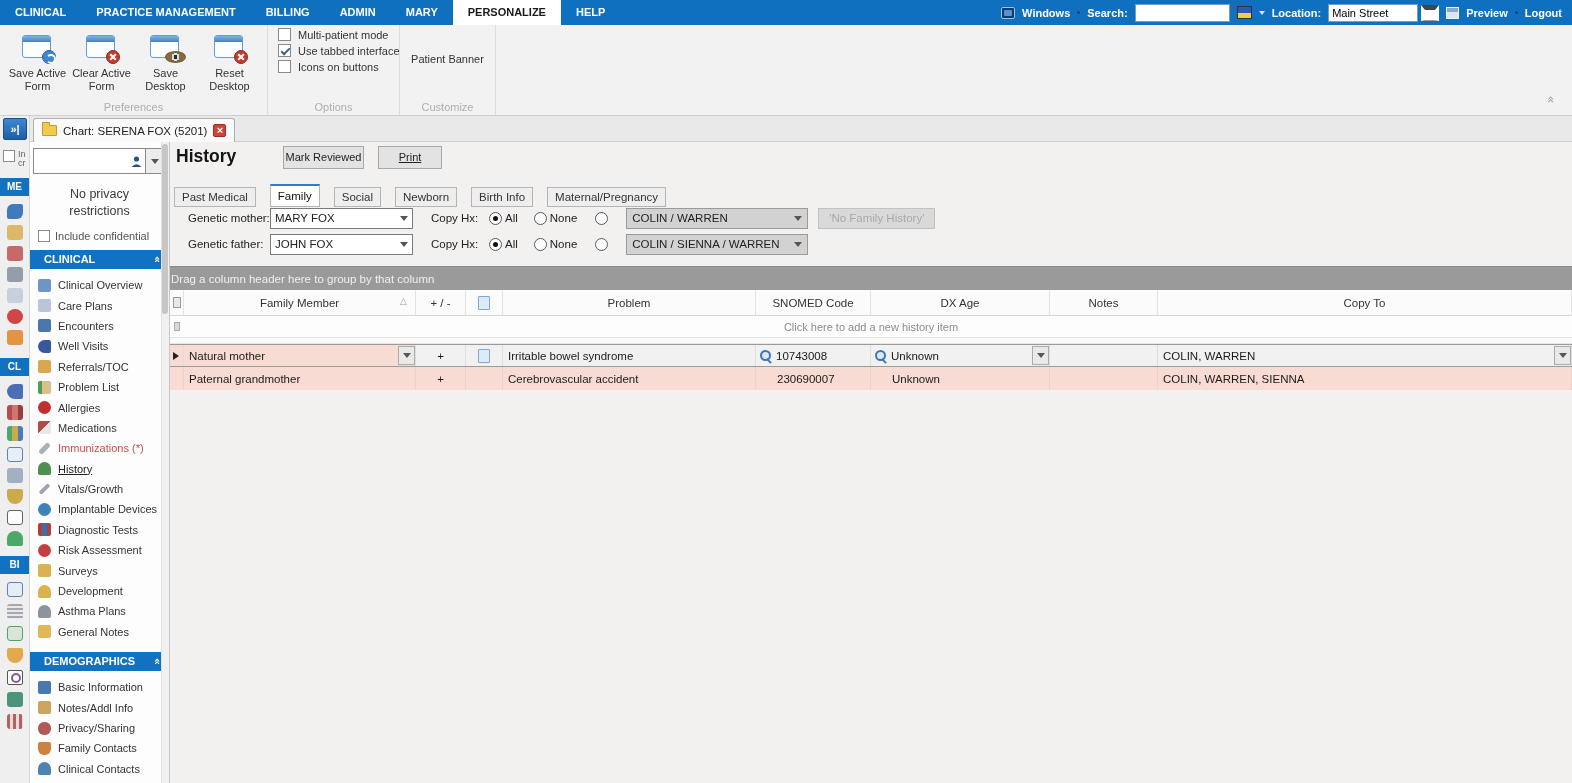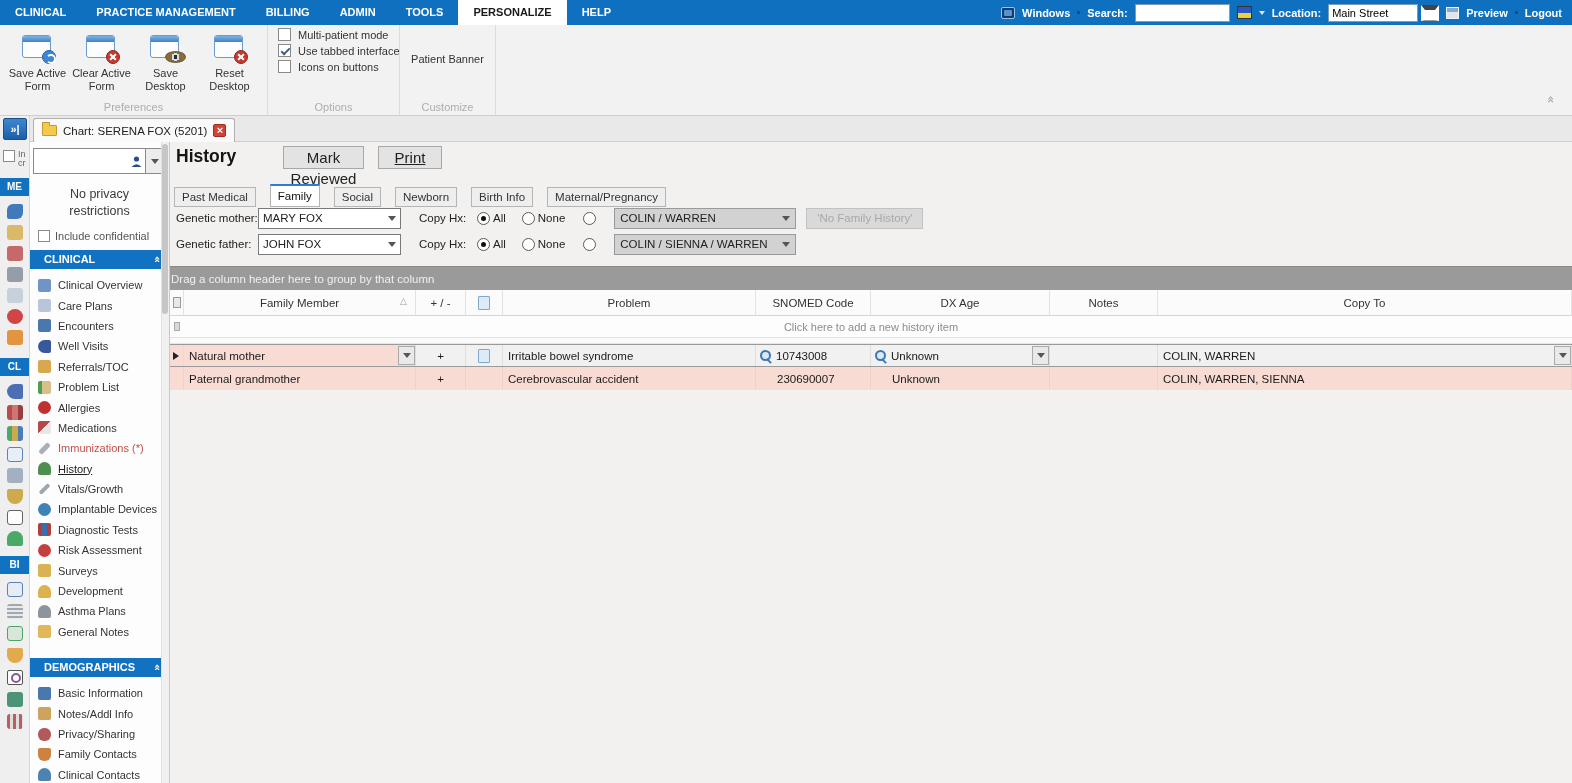--- a/index.html
+++ b/index.html
@@ -117,27 +117,27 @@
   .ic-devices{background:#3f82b8;border-radius:50%}.ic-diagnostics{background:linear-gradient(90deg,#b23d3d 33%,#3a6fae 33% 66%,#b23d3d 66%)}
   .ic-risk{background:#c44040;border-radius:50%}.ic-surveys{background:#d9b352}
   .ic-development{background:#dcb24e;border-radius:50% 50% 2px 2px}.ic-asthma{background:#8e949c;border-radius:50% 50% 2px 2px}
   .ic-notes{background:#e0b85a}.ic-basicinfo{background:#4a77ad}.ic-addlinfo{background:#cda45e}
   .ic-privacy{background:#b05a5a;border-radius:6px}.ic-familycontacts{background:#cc8340;border-radius:2px 2px 6px 6px}
   .ic-clinicalcontacts{background:#4e82b0;border-radius:50% 50% 2px 2px}
 
   
   #main{position:absolute;top:142px;left:170px;right:0;bottom:0;background:#f2f1f0}
   #page-title{position:absolute;left:6px;top:4px;font-size:17.5px;font-weight:bold;color:#141414}
-  .hbtn{position:absolute;top:4px;height:23px;background:#e3e3e3;border:1px solid #a8a8a8;font-size:15px;color:#222;text-align:center;line-height:21px}
+  .hbtn{position:absolute;top:4px;height:23px;background:#e3e3e3;border:1px solid #a8a8a8;font-size:11px;color:#222;text-align:center;line-height:21px}
   #mark-reviewed-btn{left:113px;width:81px}
   #print-btn{left:208px;width:64px;text-decoration:underline}
   #history-tabs{position:absolute;left:4px;top:43px;display:flex;align-items:flex-end;height:22px}
   .htab{background:#eeeeee;border:1px solid #b5b5b5;height:20px;line-height:18px;padding:0 7px;margin-right:14px;font-size:11.5px;color:#333}
   .htab.active{background:#fff;border-top:2px solid #2b7cd3;height:23px;line-height:20px;color:#111}
-  .formrow{position:absolute;left:0;height:24px;display:flex;align-items:center}
+  .formrow{position:absolute;left:12px;height:24px;display:flex;align-items:center}
   #row-mother{top:64px}
   #row-father{top:90px}
   .flabel{width:88px;padding-left:6px;font-size:11.5px;color:#222}
   .selbox{width:143px;height:21px;background:#fff;border:1px solid #7a7a7a;display:flex;align-items:center;padding:0 4px;font-size:11.5px;color:#222}
   .selbox .darr{margin-left:auto}
   .darr{width:0;height:0;border-left:4px solid transparent;border-right:4px solid transparent;border-top:5px solid #555;flex:0 0 auto}
   .copyhx{margin-left:18px;width:50px;font-size:11.5px;color:#222}
   .radio{width:13px;height:13px;border:1px solid #5a5a5a;border-radius:50%;background:#fff;position:relative;flex:0 0 auto}
   .radio.checked::after{content:"";position:absolute;left:3px;top:3px;width:5px;height:5px;border-radius:50%;background:#111}
   .rlbl{margin:0 0 0 3px;font-size:11.5px;color:#222}
@@ -176,21 +176,21 @@
 </style>
 </head>
 <body>
 
 <div id="menubar">
   <div id="menu-items" style="display:flex">
     <div class="mitem normal">CLINICAL</div>
       <div class="mitem normal">PRACTICE MANAGEMENT</div>
       <div class="mitem normal">BILLING</div>
       <div class="mitem normal">ADMIN</div>
-      <div class="mitem normal">TOOLS</div>
+      <div class="mitem normal">MARY</div>
       <div class="mitem active">PERSONALIZE</div>
       <div class="mitem normal">HELP</div>
   </div>
   <div id="menubar-right">
     <span class="monitor-ic"></span>
     <span>Windows</span>
     <span class="sepdot"></span>
     <span>Search:</span>
     <input id="mb-search-input" class="mb-input" value="" style="">
     <span class="flag-ic"></span>
@@ -423,21 +423,21 @@
         <span class="slb normal">Asthma Plans</span>
       </div>
 
       <div class="sitem">
         <span class="sic ic-notes"></span>
         <span class="slb normal">General Notes</span>
       </div>
 
   </div>
 
-  <div class="sb-section-header" style="margin-top:14px">
+  <div class="sb-section-header" style="margin-top:8px">
     <span>DEMOGRAPHICS</span><span class="sb-chevron">«</span>
   </div>
   <div class="sb-items">
 
       <div class="sitem">
         <span class="sic ic-basicinfo"></span>
         <span class="slb normal">Basic Information</span>
       </div>
 
       <div class="sitem">

